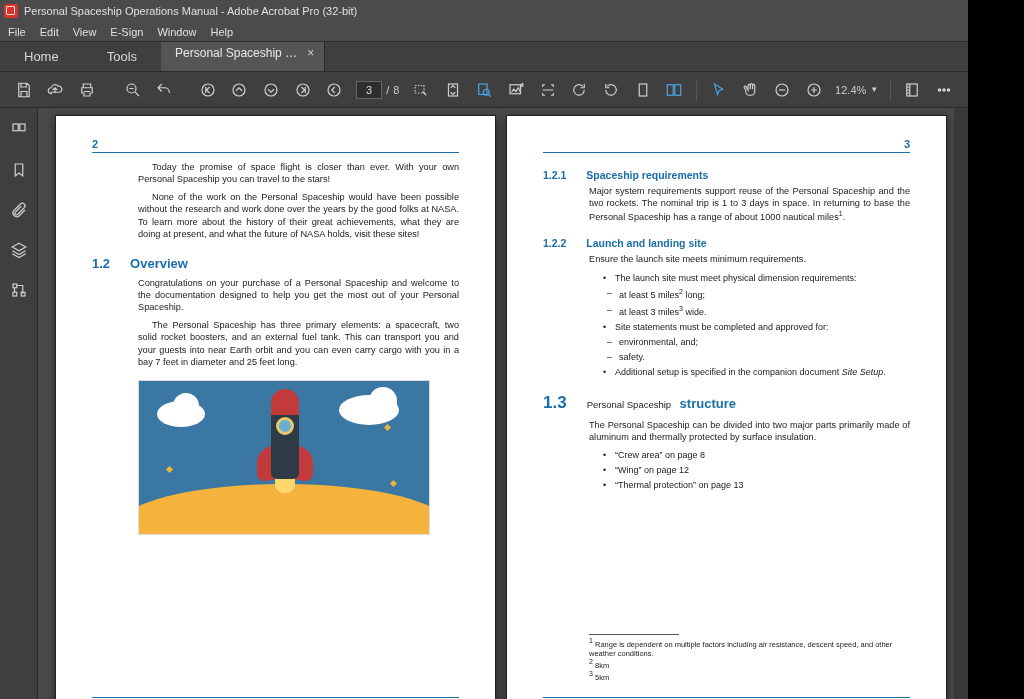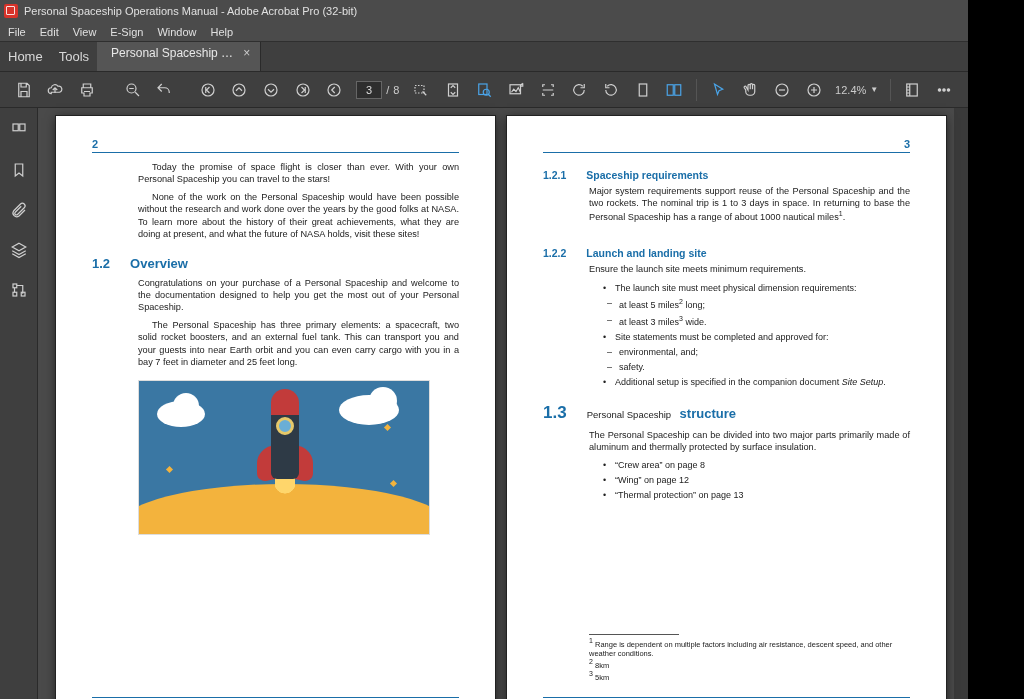--- a/index.html
+++ b/index.html
@@ -10,21 +10,21 @@
 .titlebar { height: 22px; background: #4b4b4b; display: flex; align-items: center; padding: 0 4px; font-size: 11px; color: #e0e0e0; }
 .titlebar .pdf-icon { width: 14px; height: 14px; background: #d8332a; margin-right: 6px; border-radius: 2px; position: relative; }
 .titlebar .pdf-icon::after { content: ""; position: absolute; inset: 2px 3px 3px 2px; border: 1px solid rgba(255,255,255,0.85); border-radius: 1px; }
 
 
 .menubar { height: 20px; background: #4b4b4b; display: flex; align-items: center; gap: 14px; padding: 0 8px; font-size: 11px; color: #e0e0e0; border-bottom: 1px solid #2f2f2f; }
 .menubar span { cursor: default; }
 
 
 .tabbar { height: 30px; background: #3f3f3f; display: flex; align-items: stretch; border-bottom: 1px solid #2a2a2a; }
-.tab-home, .tab-tools { color: #d8d8d8; font-size: 13px; padding: 0 8px; display: flex; align-items: center; }
+.tab-home, .tab-tools { color: #d8d8d8; font-size: 13px; padding: 0 24px; display: flex; align-items: center; }
 .doc-tab { background: #555; color: #e8e8e8; font-size: 12px; padding: 0 10px 8px 14px; display: flex; align-items: center; gap: 10px; border-right: 1px solid #2a2a2a; }
 .doc-tab .x { font-size: 12px; color: #ccc; }
 
 
 .toolbar { height: 36px; background: #3f3f3f; display: flex; align-items: center; padding: 0 10px; gap: 4px; border-bottom: 1px solid #2a2a2a; }
 .tbtn { width: 28px; height: 28px; display: flex; align-items: center; justify-content: center; color: #cfcfcf; border-radius: 3px; }
 .tbtn svg { width: 18px; height: 18px; stroke: #cfcfcf; fill: none; stroke-width: 1.6; }
 .tbtn.blue svg { stroke: #4aa4e8; }
 .tsep { width: 1px; height: 22px; background: #555; margin: 0 4px; }
 .page-ind { display: flex; align-items: center; gap: 4px; font-size: 11px; color: #ccc; margin: 0 4px; }
@@ -347,21 +347,21 @@
       <div class="page-num-hdr right">3</div>
 
       <div class="h-sec h-sub">
         <span class="h-num">1.2.1</span>
         <span class="h-title">Spaceship requirements</span>
       </div>
       <div class="body-block">
         <p class="para"><span>Major system requirements support reuse of the Personal Spaceship and the two rockets. The nominal trip is 1 to 3 days in space. In returning to base the Personal Spaceship has a range of about 1000 nautical miles</span><sup>1</sup><span>.</span></p>
       </div>
 
-      <div class="h-sec h-sub" style="margin-top:18px">
+      <div class="h-sec h-sub" style="margin-top:8px">
         <span class="h-num">1.2.2</span>
         <span class="h-title">Launch and landing site</span>
       </div>
       <div class="body-block">
         <p class="para" style="text-align:left">Ensure the launch site meets minimum requirements.</p>
         <ul class="ul1">
           <li>The launch site must meet physical dimension requirements:</li>
         </ul>
         <ul class="ul2">
           <li><span>at least 5 miles</span><sup>2</sup><span> long;</span></li>

